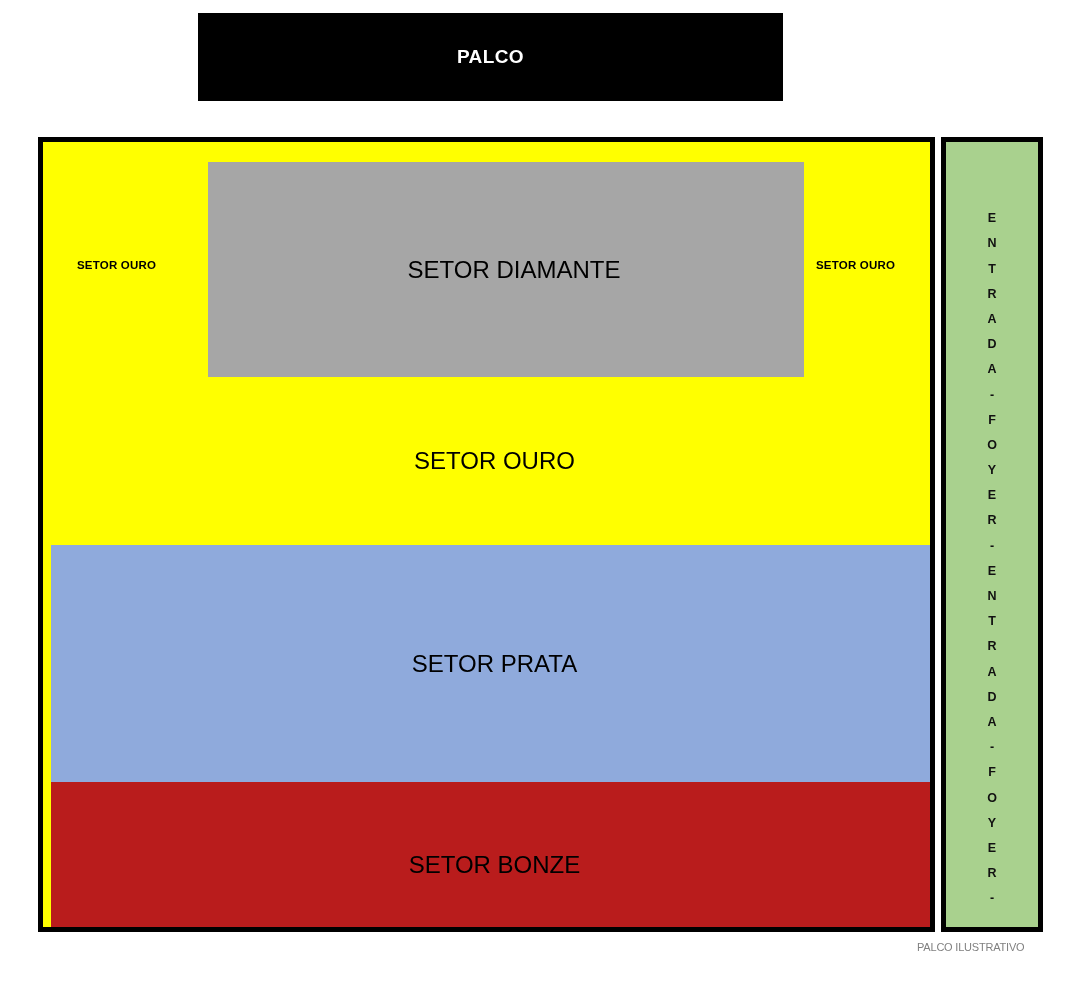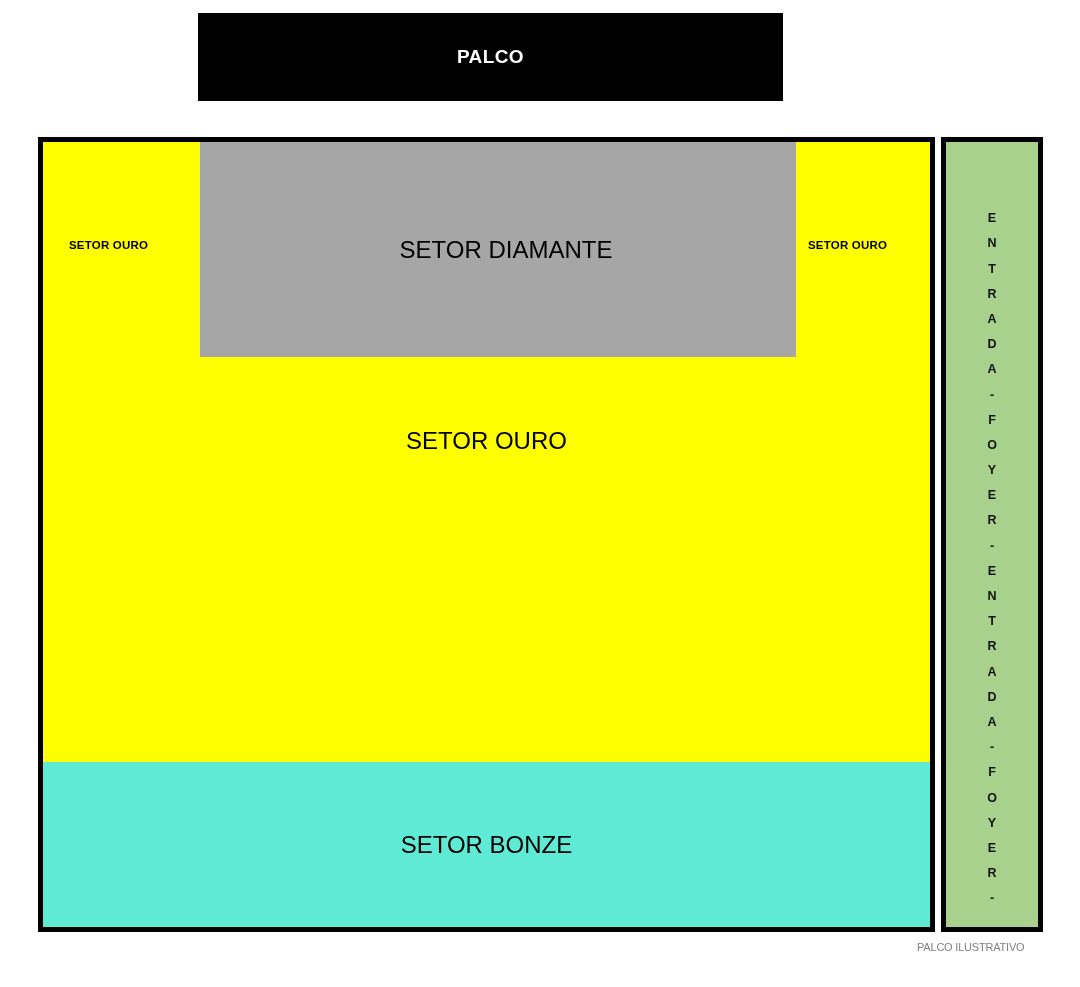--- a/index.html
+++ b/index.html
@@ -49,26 +49,27 @@
     height: 795px;
     border: 5px solid #000000;
     box-sizing: border-box;
     background: #FFFF00;
     overflow: hidden;
   }
 
   
   .band {
     position: absolute;
-    left: 0;
+    left: 8px;
     width: 100%;
     display: flex;
     align-items: center;
     justify-content: center;
     color: #000000;
+    margin-top: 20px;
   }
 
   
   .band-top {
     top: 0;
     height: 215px;
     background: #FFFF00;
   }
 
   .diamante {
@@ -111,21 +112,21 @@
     top: 383px;
     height: 237px;
     background: #8FAADC;
     font-size: 24px;
   }
 
   
   .band-bronze {
     top: 620px;
     height: 165px;
-    background: #5eead4;
+    background: #b91c1c;
     font-size: 24px;
     align-items: center;
   }
 
   
   .foyer-column {
     position: absolute;
     left: 941px;
     top: 137px;
     width: 102px;
@@ -186,20 +187,23 @@
         <span>SETOR DIAMANTE</span>
       </div>
 
       <span class="flank-label flank-right">SETOR OURO</span>
     </div>
 
     <div class="band band-ouro">
       <span>SETOR OURO</span>
     </div>
 
+    <div class="band band-prata">
+      <span>SETOR PRATA</span>
+    </div>
 
     <div class="band band-bronze">
       <span>SETOR BONZE</span>
     </div>
 
   </div>
 
   <div class="foyer-column">
     <div class="foyer-letters">
         <span class="foyer-letter">E</span>

